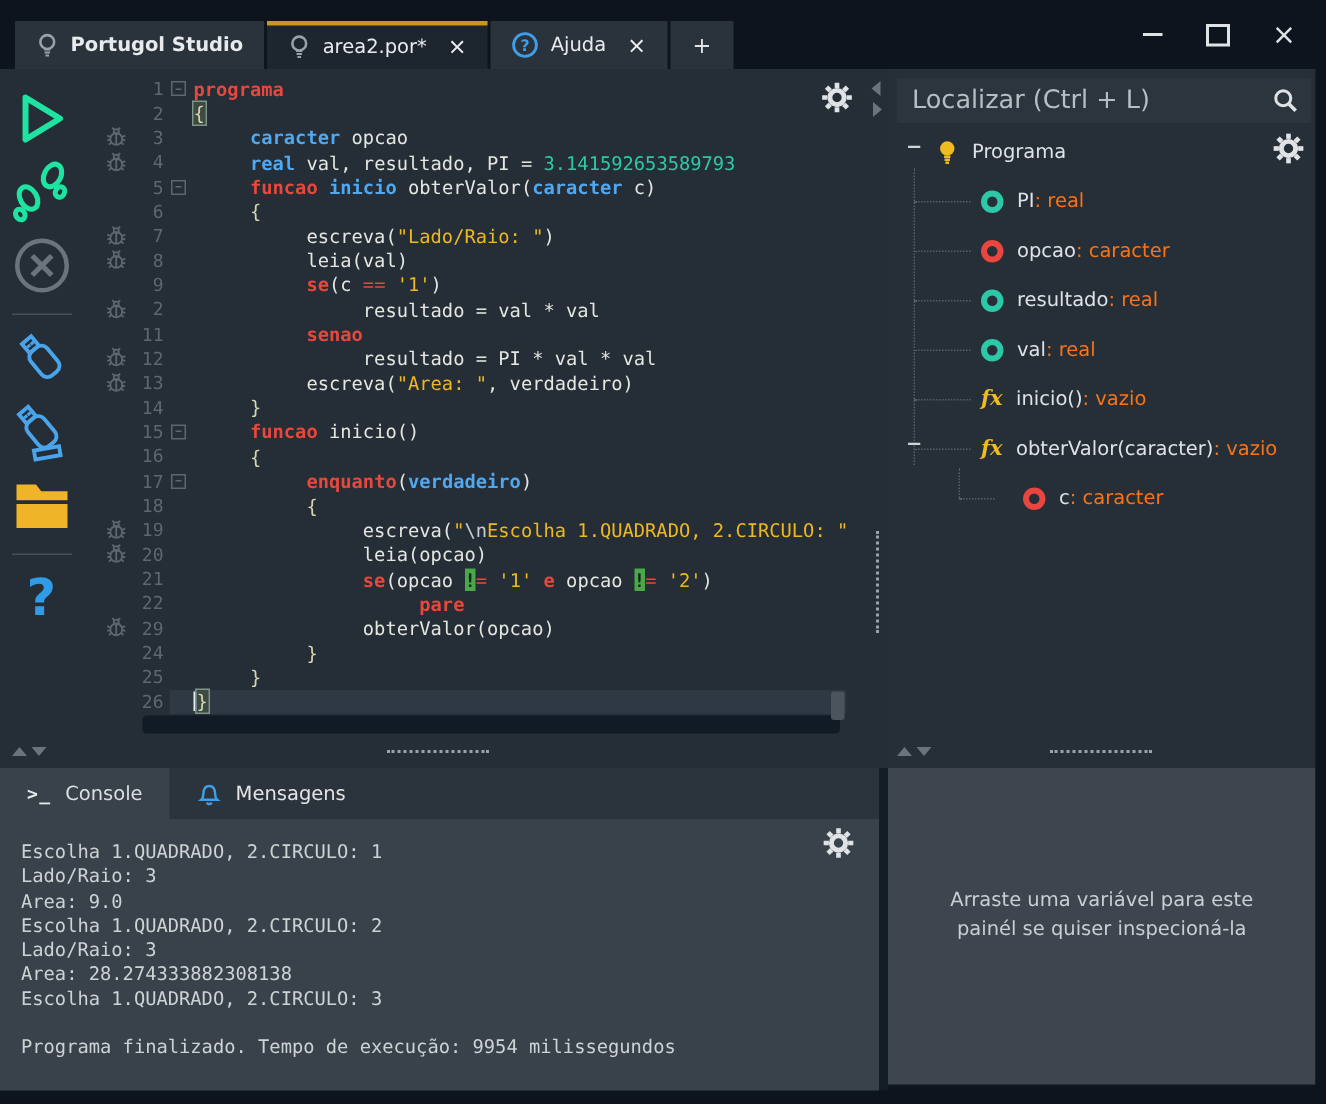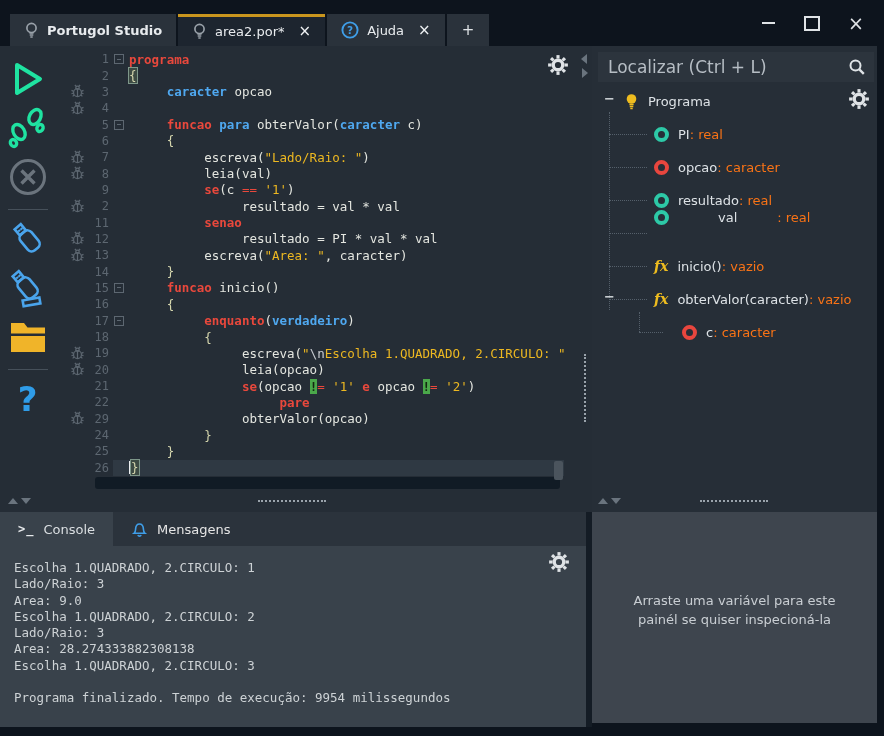--- a/index.html
+++ b/index.html
@@ -254,28 +254,29 @@
             <svg width="15" height="15" viewBox="0 0 16 16" fill="none" stroke="#5d6771" stroke-width="1.3">
               <circle cx="8" cy="9.2" r="4.2"></circle>
               <circle cx="8" cy="4" r="1.8"></circle>
               <path d="M8 5.2 V13.2"></path>
               <path d="M6.8 2.7 L5.2 1.1 M9.2 2.7 L10.8 1.1"></path>
               <path d="M4 7.8 L1.6 6.8 M4 9.6 L1.6 10.2 M4.7 11.5 L2.8 13.2 M12 7.8 L14.4 6.8 M12 9.6 L14.4 10.2 M11.3 11.5 L13.2 13.2"></path>
             </svg>
           </div>
           <div class="numcol">4</div>
           <div class="foldcol"></div>
+          <div class="codecol"><span class="seg-pl">     </span><span class="seg-type">real</span><span class="seg-pl"> val, resultado, PI = </span><span class="seg-num">3.141592653589793</span></div>
         </div>
         <div class="row">
           <div class="bugcol"></div>
           <div class="numcol">5</div>
           <div class="foldcol">
             <div class="foldbox"></div>
           </div>
-          <div class="codecol"><span class="seg-pl">     </span><span class="seg-kw">funcao</span><span class="seg-pl"> </span><span class="seg-type">para</span><span class="seg-pl"> obterValor(</span><span class="seg-type">caracter</span><span class="seg-pl"> c)</span></div>
+          <div class="codecol"><span class="seg-pl">     </span><span class="seg-kw">funcao</span><span class="seg-pl"> </span><span class="seg-type">inicio</span><span class="seg-pl"> obterValor(</span><span class="seg-type">caracter</span><span class="seg-pl"> c)</span></div>
         </div>
         <div class="row">
           <div class="bugcol"></div>
           <div class="numcol">6</div>
           <div class="foldcol"></div>
           <div class="codecol"><span class="seg-pl">     </span><span class="seg-br">{</span></div>
         </div>
         <div class="row">
           <div class="bugcol">
             <svg width="15" height="15" viewBox="0 0 16 16" fill="none" stroke="#5d6771" stroke-width="1.3">
@@ -349,21 +350,21 @@
             <svg width="15" height="15" viewBox="0 0 16 16" fill="none" stroke="#5d6771" stroke-width="1.3">
               <circle cx="8" cy="9.2" r="4.2"></circle>
               <circle cx="8" cy="4" r="1.8"></circle>
               <path d="M8 5.2 V13.2"></path>
               <path d="M6.8 2.7 L5.2 1.1 M9.2 2.7 L10.8 1.1"></path>
               <path d="M4 7.8 L1.6 6.8 M4 9.6 L1.6 10.2 M4.7 11.5 L2.8 13.2 M12 7.8 L14.4 6.8 M12 9.6 L14.4 10.2 M11.3 11.5 L13.2 13.2"></path>
             </svg>
           </div>
           <div class="numcol">13</div>
           <div class="foldcol"></div>
-          <div class="codecol"><span class="seg-pl">          escreva(</span><span class="seg-str">"Area: "</span><span class="seg-pl">, caracter)</span></div>
+          <div class="codecol"><span class="seg-pl">          escreva(</span><span class="seg-str">"Area: "</span><span class="seg-pl">, verdadeiro)</span></div>
         </div>
         <div class="row">
           <div class="bugcol"></div>
           <div class="numcol">14</div>
           <div class="foldcol"></div>
           <div class="codecol"><span class="seg-pl">     </span><span class="seg-br">}</span></div>
         </div>
         <div class="row">
           <div class="bugcol"></div>
           <div class="numcol">15</div>
@@ -543,21 +544,21 @@
           <span class="t-name">opcao</span>
           <span class="t-type"> : caracter</span>
         </div>
         <div class="trow" style="top: 99px; left: 62px;">
           <span style="display: flex;">
             <span class="donut donut-teal"></span>
           </span>
           <span class="t-name">resultado</span>
           <span class="t-type"> : real</span>
         </div>
-        <div class="trow" style="top: 116px; left: 62px; gap: 40px;">
+        <div class="trow" style="top: 132px; left: 62px;">
           <span style="display: flex;">
             <span class="donut donut-teal"></span>
           </span>
           <span class="t-name">val</span>
           <span class="t-type"> : real</span>
         </div>
         <div class="trow" style="top: 165px; left: 62px;">
           <span style="display: flex;">
             <span class="fx">fx</span>
           </span>

